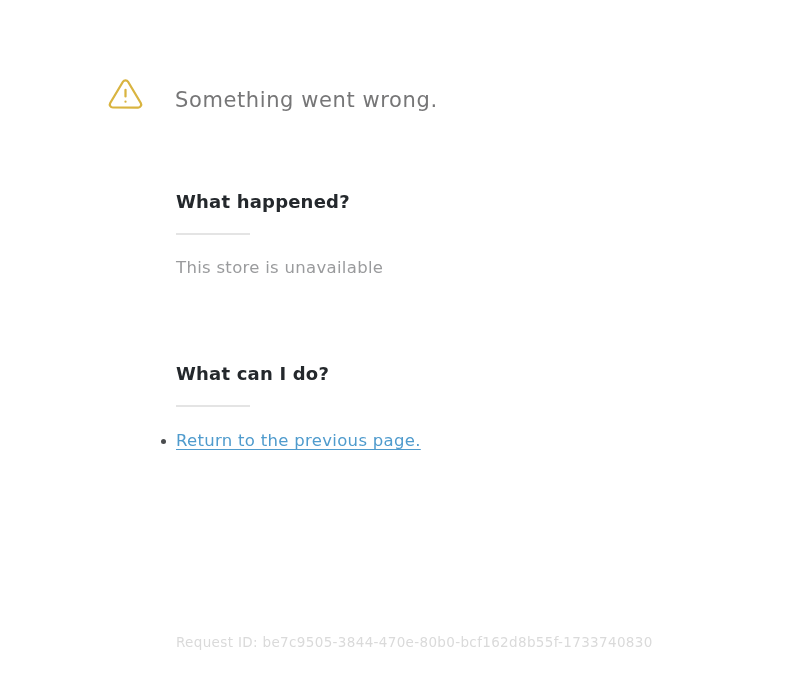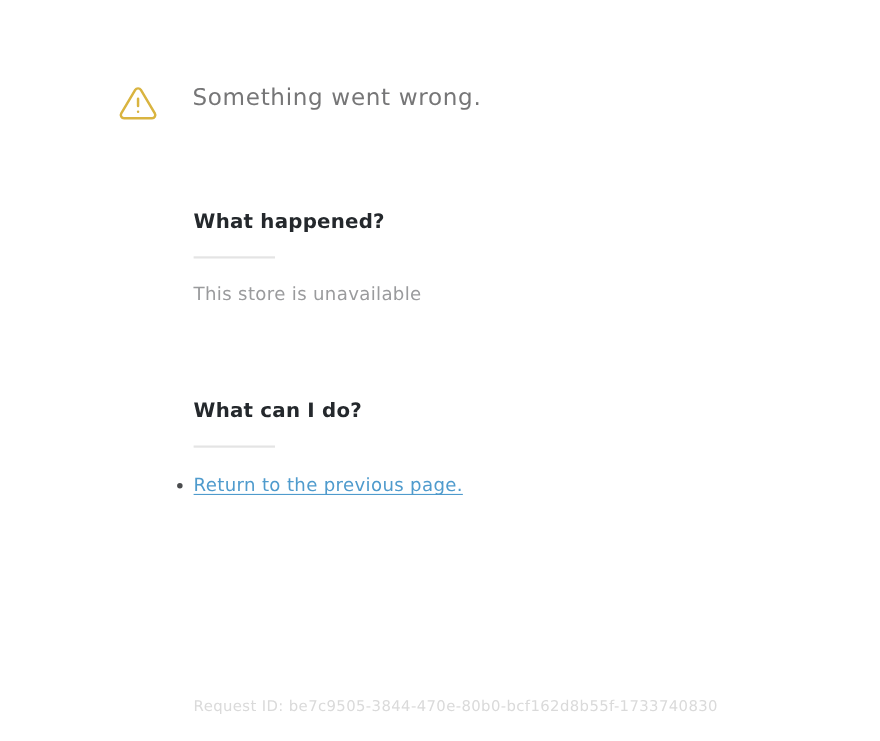--- a/index.html
+++ b/index.html
@@ -10,21 +10,21 @@
     height: 674px;
     background: #ffffff;
     font-family: "DejaVu Sans", "Liberation Sans", sans-serif;
     overflow: hidden;
   }
   .alert-header {
     position: absolute;
     top: 76px;
     left: 107px;
     display: flex;
-    align-items: flex-start;
+    align-items: flex-end;
   }
   .warning-icon {
     width: 37px;
     height: 36px;
     color: var(--warning, #d9b440);
     flex: 0 0 auto;
   }
   .warning-icon svg { width: 100%; height: 100%; display: block; }
   .alert-title {
     margin-left: 31px;

